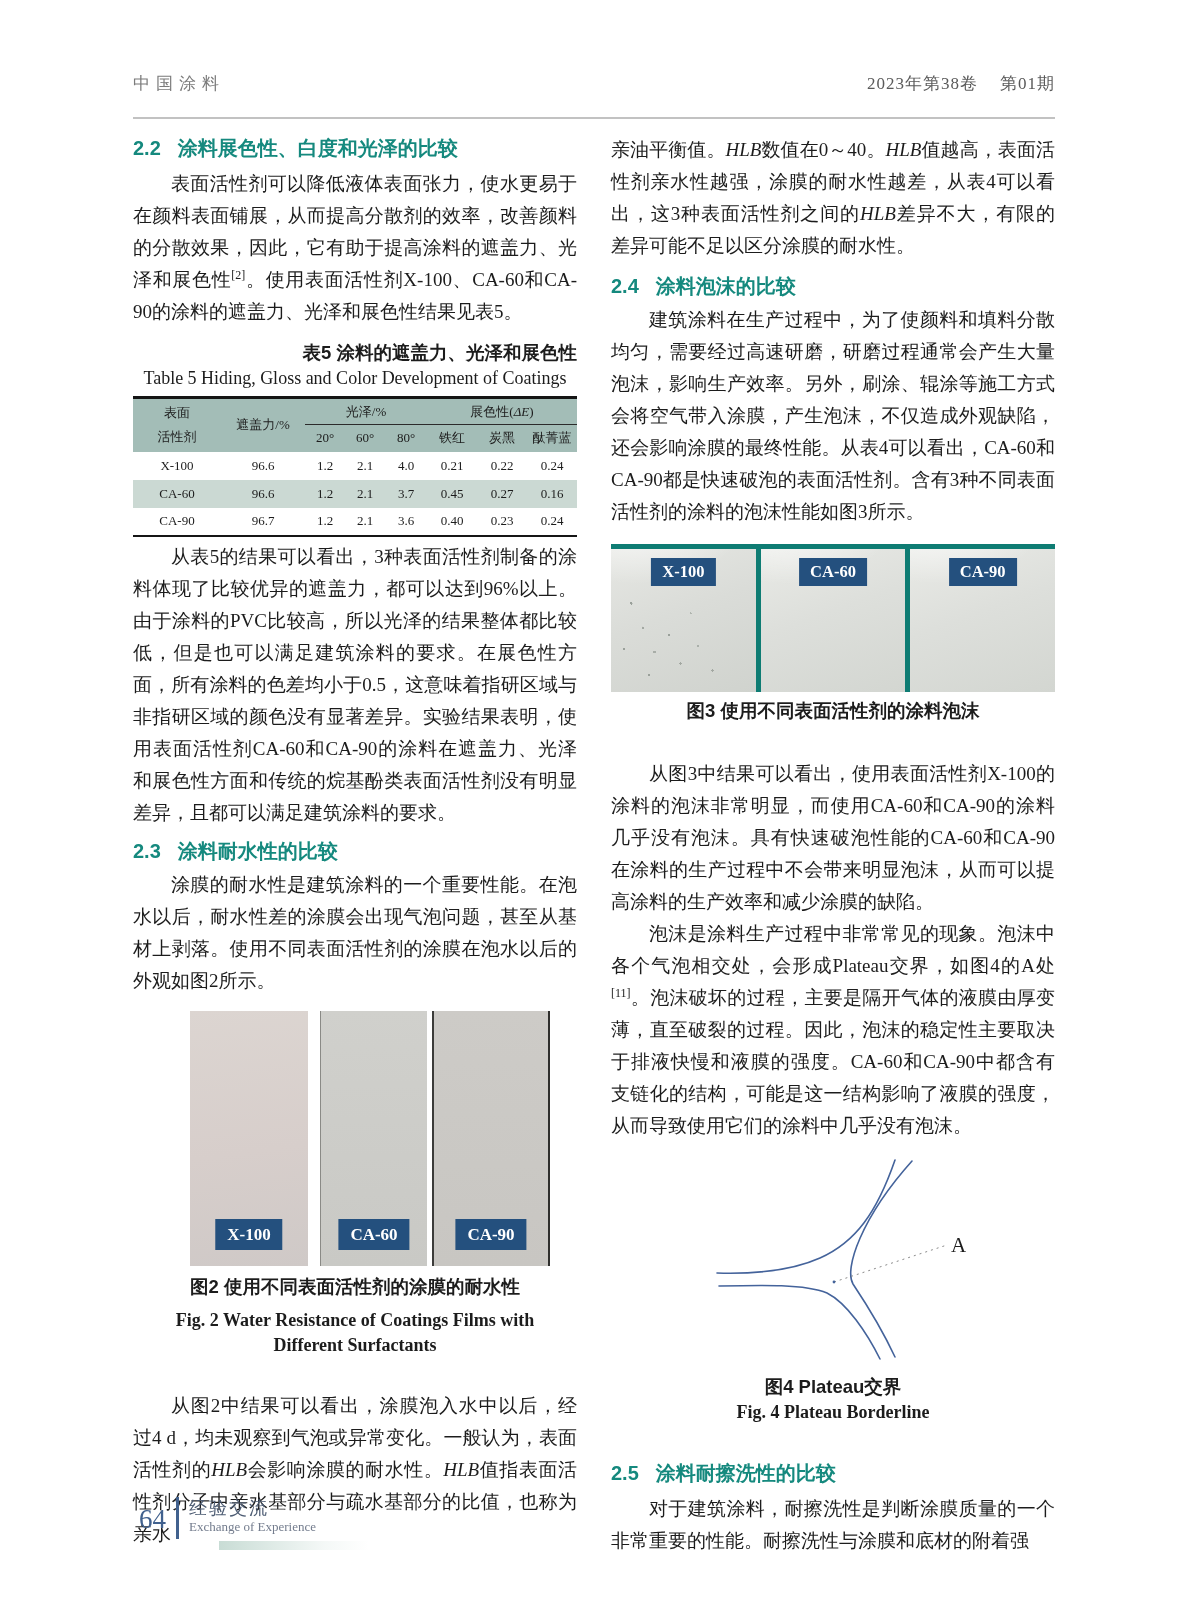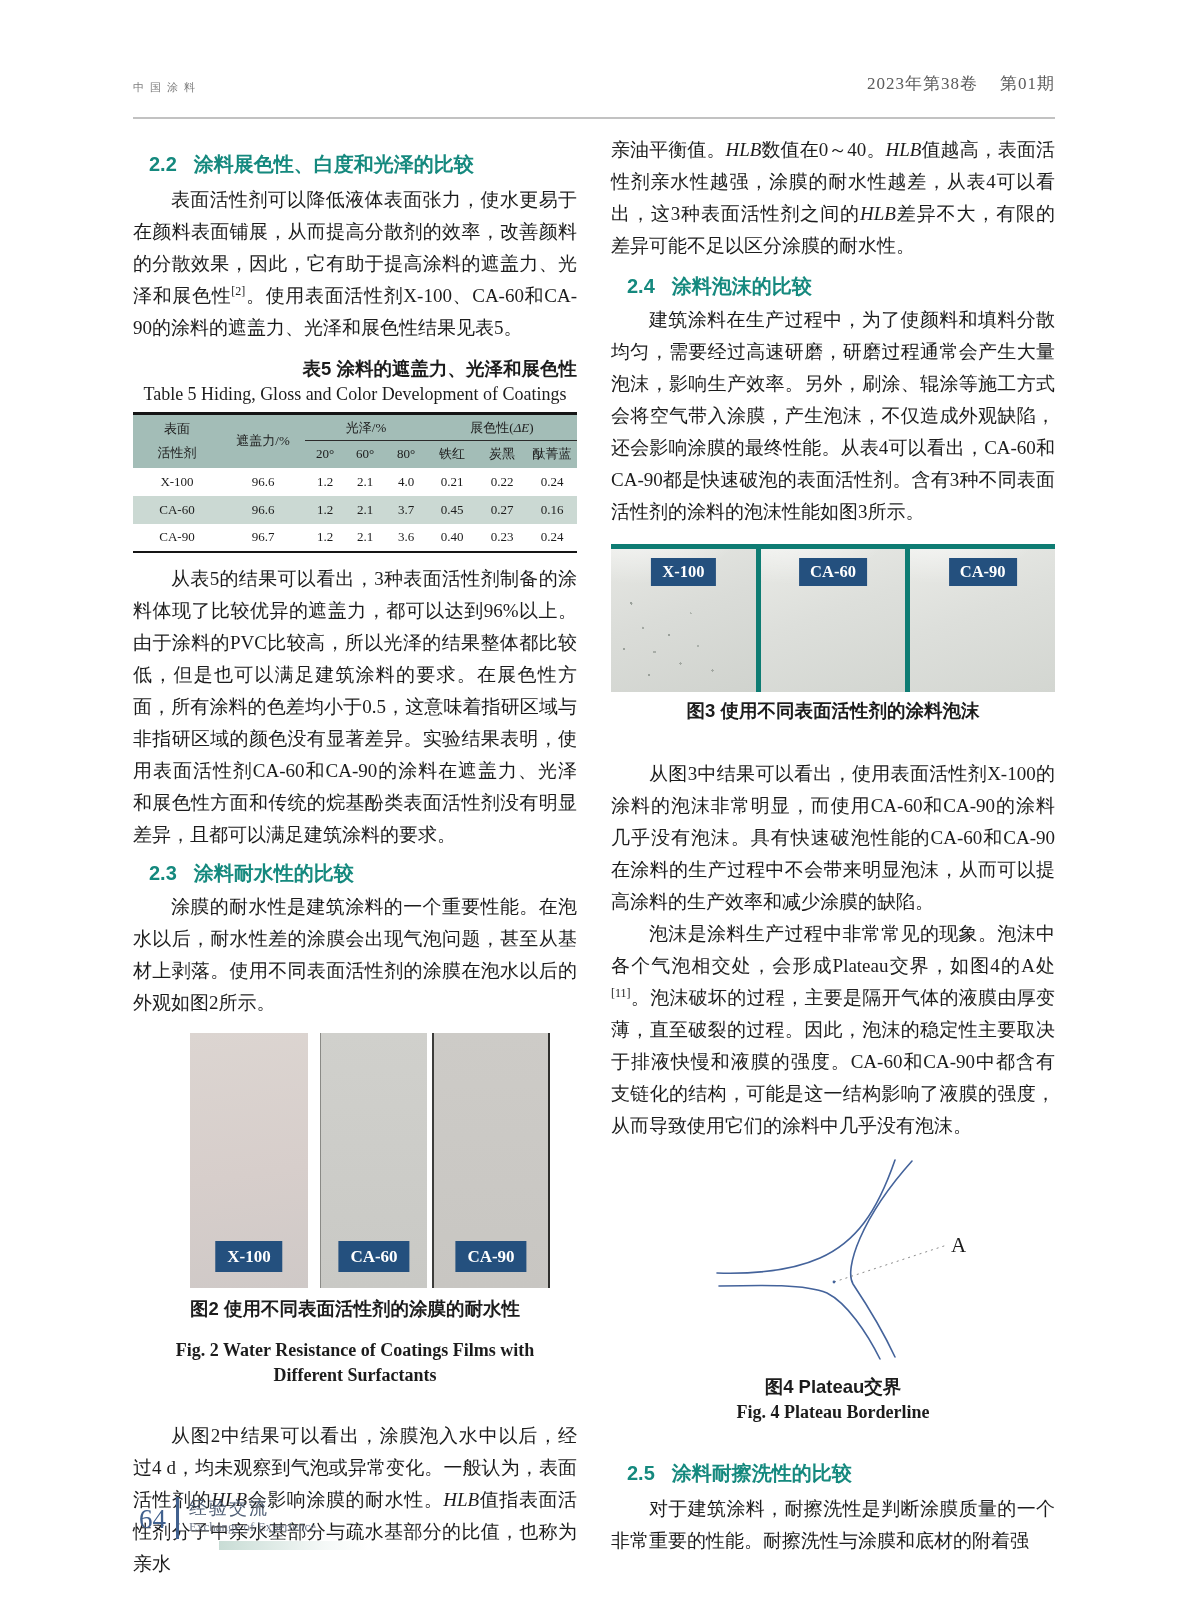--- a/index.html
+++ b/index.html
@@ -2,31 +2,31 @@
 <html><head>
 <meta charset="utf-8">
 <style>
   html,body{margin:0;padding:0;}
   body{
     width:1187px;height:1600px;background:#ffffff;position:relative;overflow:hidden;
     font-family:"Liberation Serif",serif;color:#1c1c1c;
   }
   
   .pagehead{position:absolute;top:72px;left:133px;width:922px;display:flex;justify-content:space-between;align-items:flex-end;}
-  .journal{font-size:11px;color:#7b7b7b;letter-spacing:6px;}
+  .journal{font-size:17px;color:#7b7b7b;letter-spacing:6px;}
   .issue{font-size:17px;color:#5a5a5a;letter-spacing:1px;}
   .issue .gap{display:inline-block;width:22px;}
   .headrule{position:absolute;top:117px;left:133px;width:922px;height:2px;background:#c2c2c2;}
   
   .cols{position:absolute;top:134px;left:133px;display:flex;gap:34px;}
   .col{width:444px;}
   p.body{font-size:19px;line-height:32px;text-align:justify;margin:0;text-indent:2em;}
   p.noindent{text-indent:0;}
   sup{font-size:12px;line-height:0;}
-  .sechead{font-family:"Liberation Sans",sans-serif;font-weight:bold;color:#15897e;font-size:20px;line-height:28px;margin:16px;}
+  .sechead{font-family:"Liberation Sans",sans-serif;font-weight:bold;color:#15897e;font-size:20px;line-height:28px;margin:0;}
   .sechead .num{margin-right:17px;}
   
   .tbl-title-cn{font-weight:bold;text-align:right;font-size:18.5px;line-height:26px;margin-top:12px;font-family:"Liberation Sans",sans-serif;}
   .tbl-title-en{font-weight:normal;text-align:center;font-size:18px;line-height:25px;font-family:"Liberation Serif",serif;}
   table.t5{width:100%;border-collapse:collapse;margin-top:5px;border-top:3px solid #151515;border-bottom:2px solid #151515;font-size:13px;}
   table.t5 th,table.t5 td{text-align:center;font-weight:normal;padding:0;}
   table.t5 thead{background:#a3bdb7;}
   table.t5 thead tr{height:27px;}
   table.t5 tbody tr{height:28px;}
   th.grp{border-bottom:1.5px solid #2b2b2b;}
@@ -156,41 +156,41 @@
           <td>1.2</td>
             <td>2.1</td>
           <td>3.6</td>
             <td>0.40</td>
           <td>0.23</td>
             <td>0.24</td>
         </tr>
       </tbody>
     </table>
 
-    <p class="body" style="margin-top:10px;">从表5的结果可以看出，3种表面活性剂制备的涂料体现了比较优异的遮盖力，都可以达到96%以上。由于涂料的PVC比较高，所以光泽的结果整体都比较低，但是也可以满足建筑涂料的要求。在展色性方面，所有涂料的色差均小于0.5，这意味着指研区域与非指研区域的颜色没有显著差异。实验结果表明，使用表面活性剂CA-60和CA-90的涂料在遮盖力、光泽和展色性方面和传统的烷基酚类表面活性剂没有明显差异，且都可以满足建筑涂料的要求。</p>
+    <p class="body" style="margin-top:4px;">从表5的结果可以看出，3种表面活性剂制备的涂料体现了比较优异的遮盖力，都可以达到96%以上。由于涂料的PVC比较高，所以光泽的结果整体都比较低，但是也可以满足建筑涂料的要求。在展色性方面，所有涂料的色差均小于0.5，这意味着指研区域与非指研区域的颜色没有显著差异。实验结果表明，使用表面活性剂CA-60和CA-90的涂料在遮盖力、光泽和展色性方面和传统的烷基酚类表面活性剂没有明显差异，且都可以满足建筑涂料的要求。</p>
 
     <h3 class="sechead" style="margin-top:8px;margin-bottom:4px;">
       <span class="num">2.3</span><span>涂料耐水性的比较</span>
     </h3>
 
     <p class="body">涂膜的耐水性是建筑涂料的一个重要性能。在泡水以后，耐水性差的涂膜会出现气泡问题，甚至从基材上剥落。使用不同表面活性剂的涂膜在泡水以后的外观如图2所示。</p>
 
     <div class="fig2">
       <div class="panel p1">
         <span class="plabel">X-100</span>
       </div>
       <div class="panel p2">
         <span class="plabel">CA-60</span>
       </div>
       <div class="panel p3">
         <span class="plabel">CA-90</span>
       </div>
     </div>
     <div class="figcap-cn">图2  使用不同表面活性剂的涂膜的耐水性</div>
-    <div class="figcap-en" style="width:400px;margin:16px auto;">Fig. 2  Water Resistance of Coatings Films with Different Surfactants</div>
+    <div class="figcap-en" style="width:400px;margin:8px auto;">Fig. 2  Water Resistance of Coatings Films with Different Surfactants</div>
 
     <p class="body" style="margin-top:32px;"><span>从图2中结果可以看出，涂膜泡入水中以后，经过4 d，均未观察到气泡或异常变化。一般认为，表面活性剂的</span><span style="font-style: italic;">HLB</span><span>会影响涂膜的耐水性。</span><span style="font-style: italic;">HLB</span><span>值指表面活性剂分子中亲水基部分与疏水基部分的比值，也称为亲水</span></p>
   </div>
 
   <div class="col">
 
     <p class="body noindent"><span>亲油平衡值。</span><span style="font-style: italic;">HLB</span><span>数值在0～40。</span><span style="font-style: italic;">HLB</span><span>值越高，表面活性剂亲水性越强，涂膜的耐水性越差，从表4可以看出，这3种表面活性剂之间的</span><span style="font-style: italic;">HLB</span><span>差异不大，有限的差异可能不足以区分涂膜的耐水性。</span></p>
 
     <h3 class="sechead" style="margin-top:10px;margin-bottom:4px;">
       <span class="num">2.4</span><span>涂料泡沫的比较</span>

